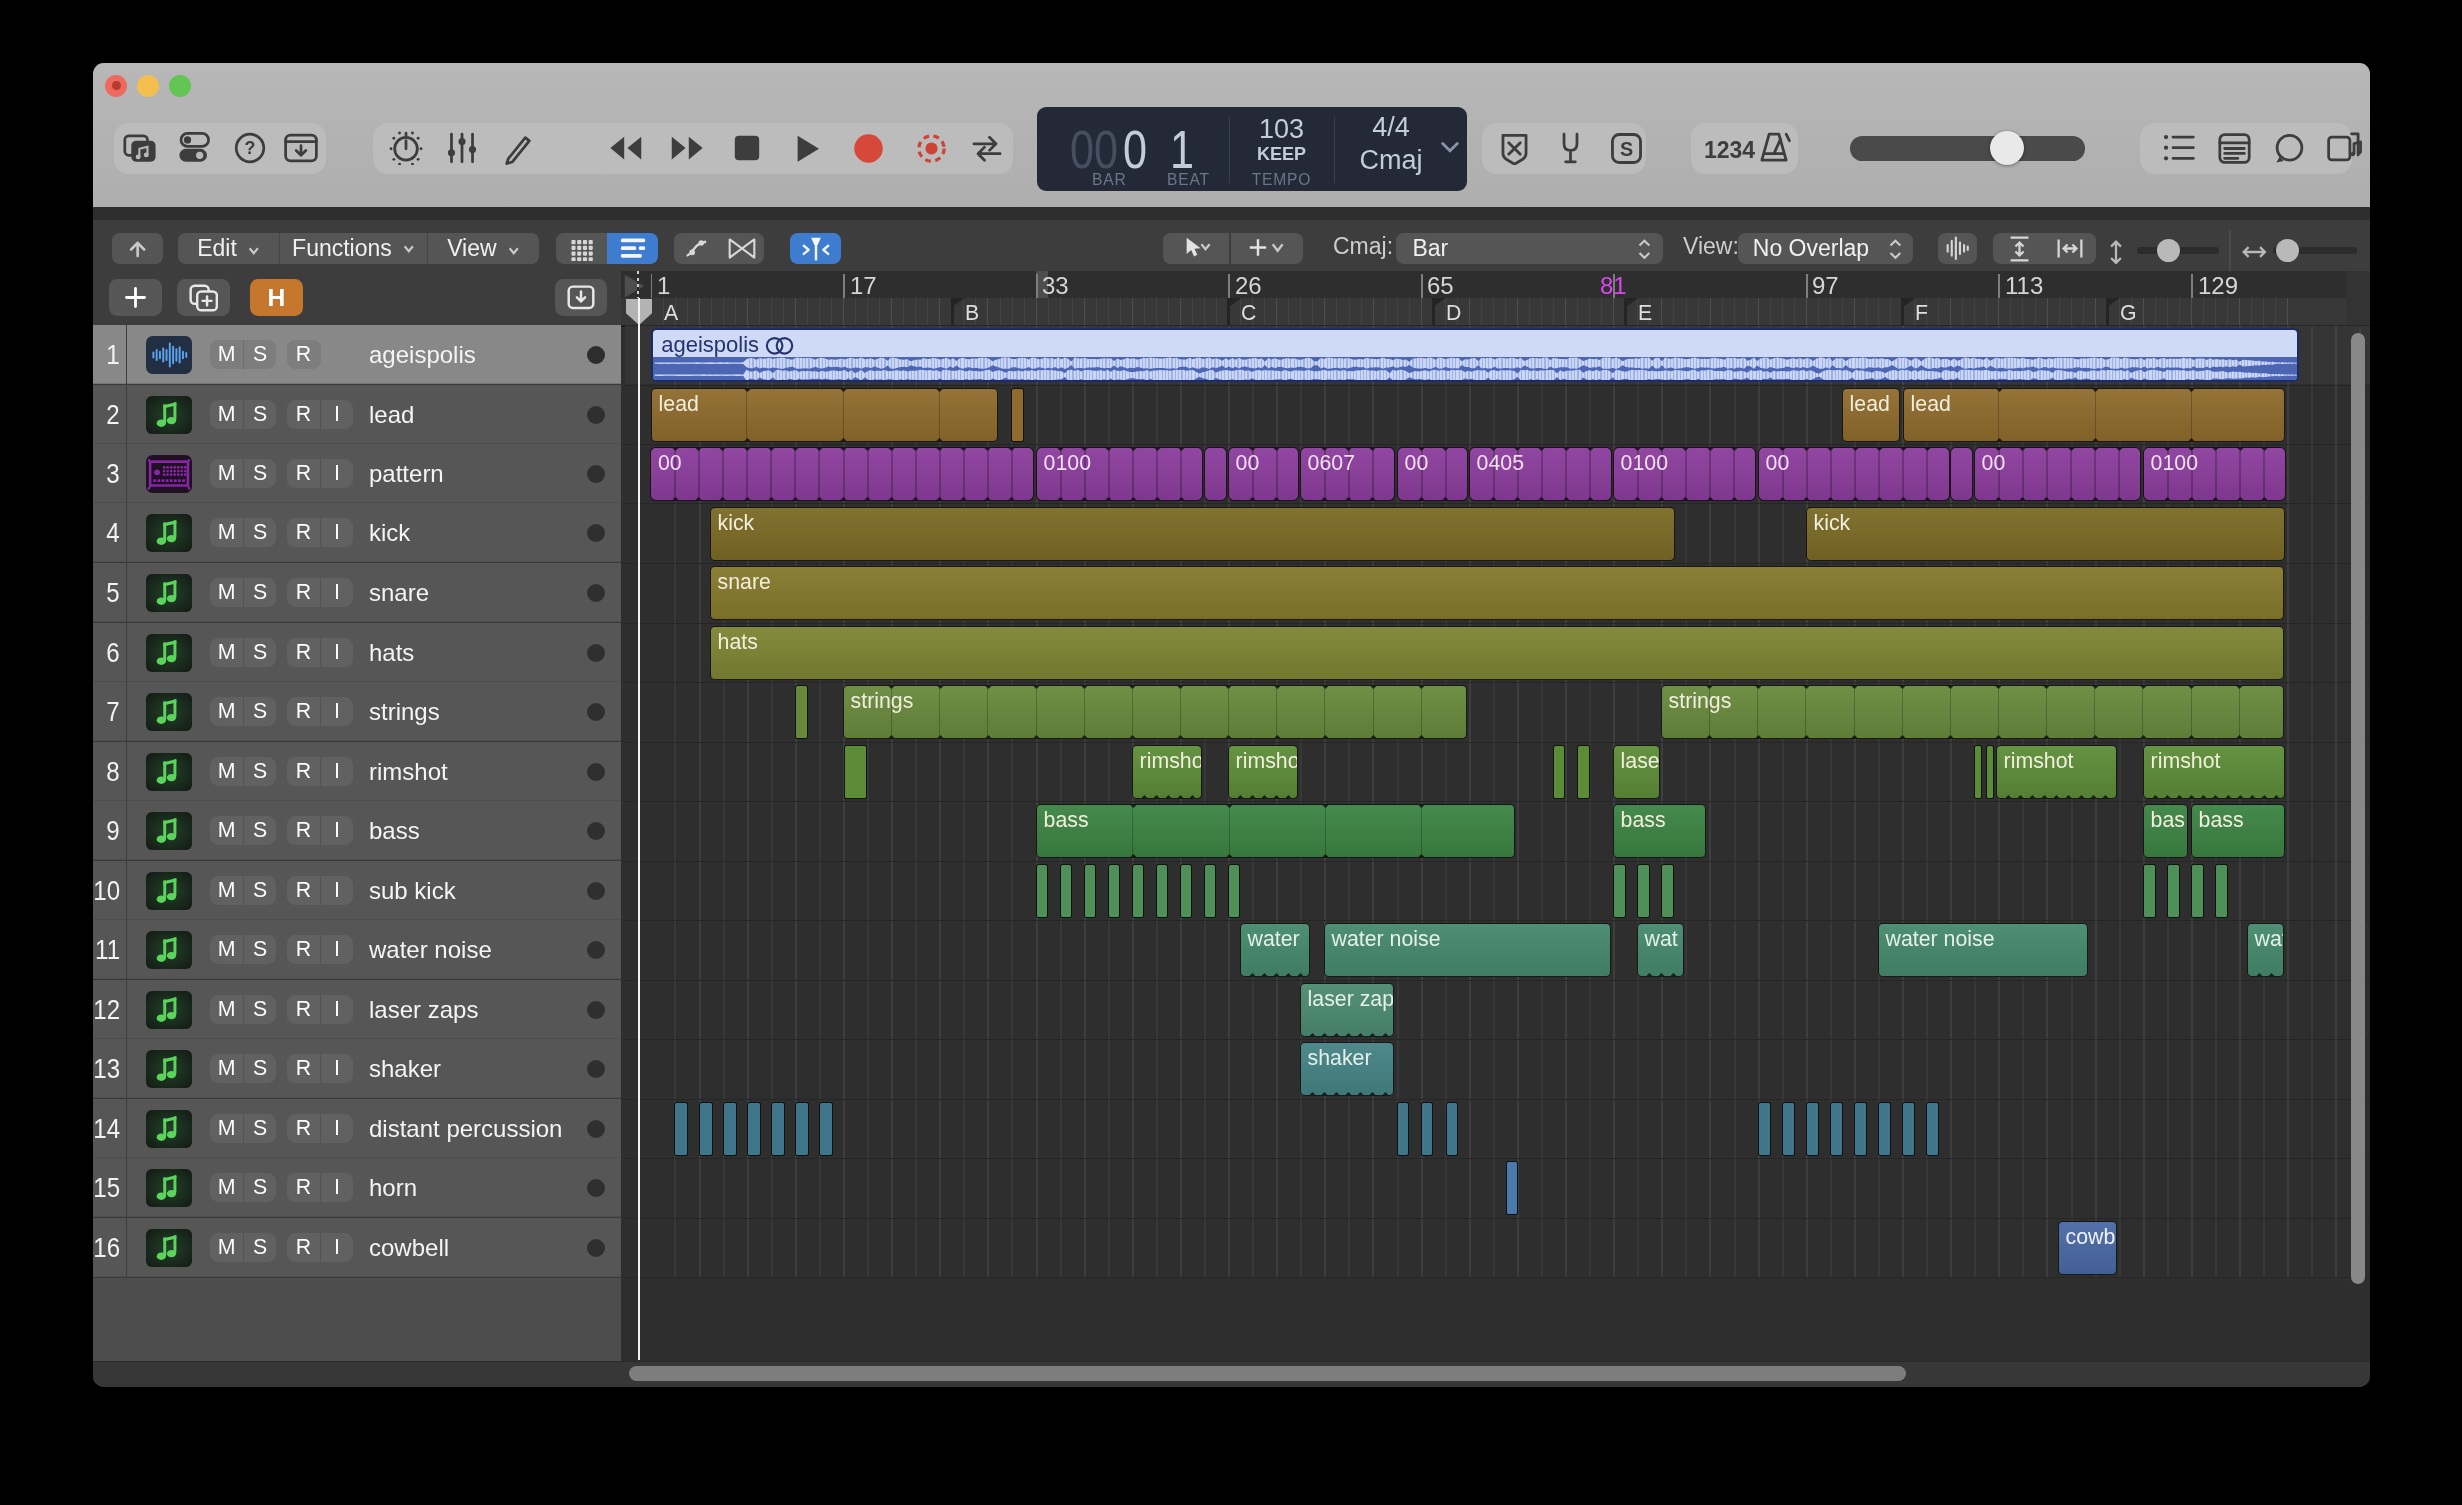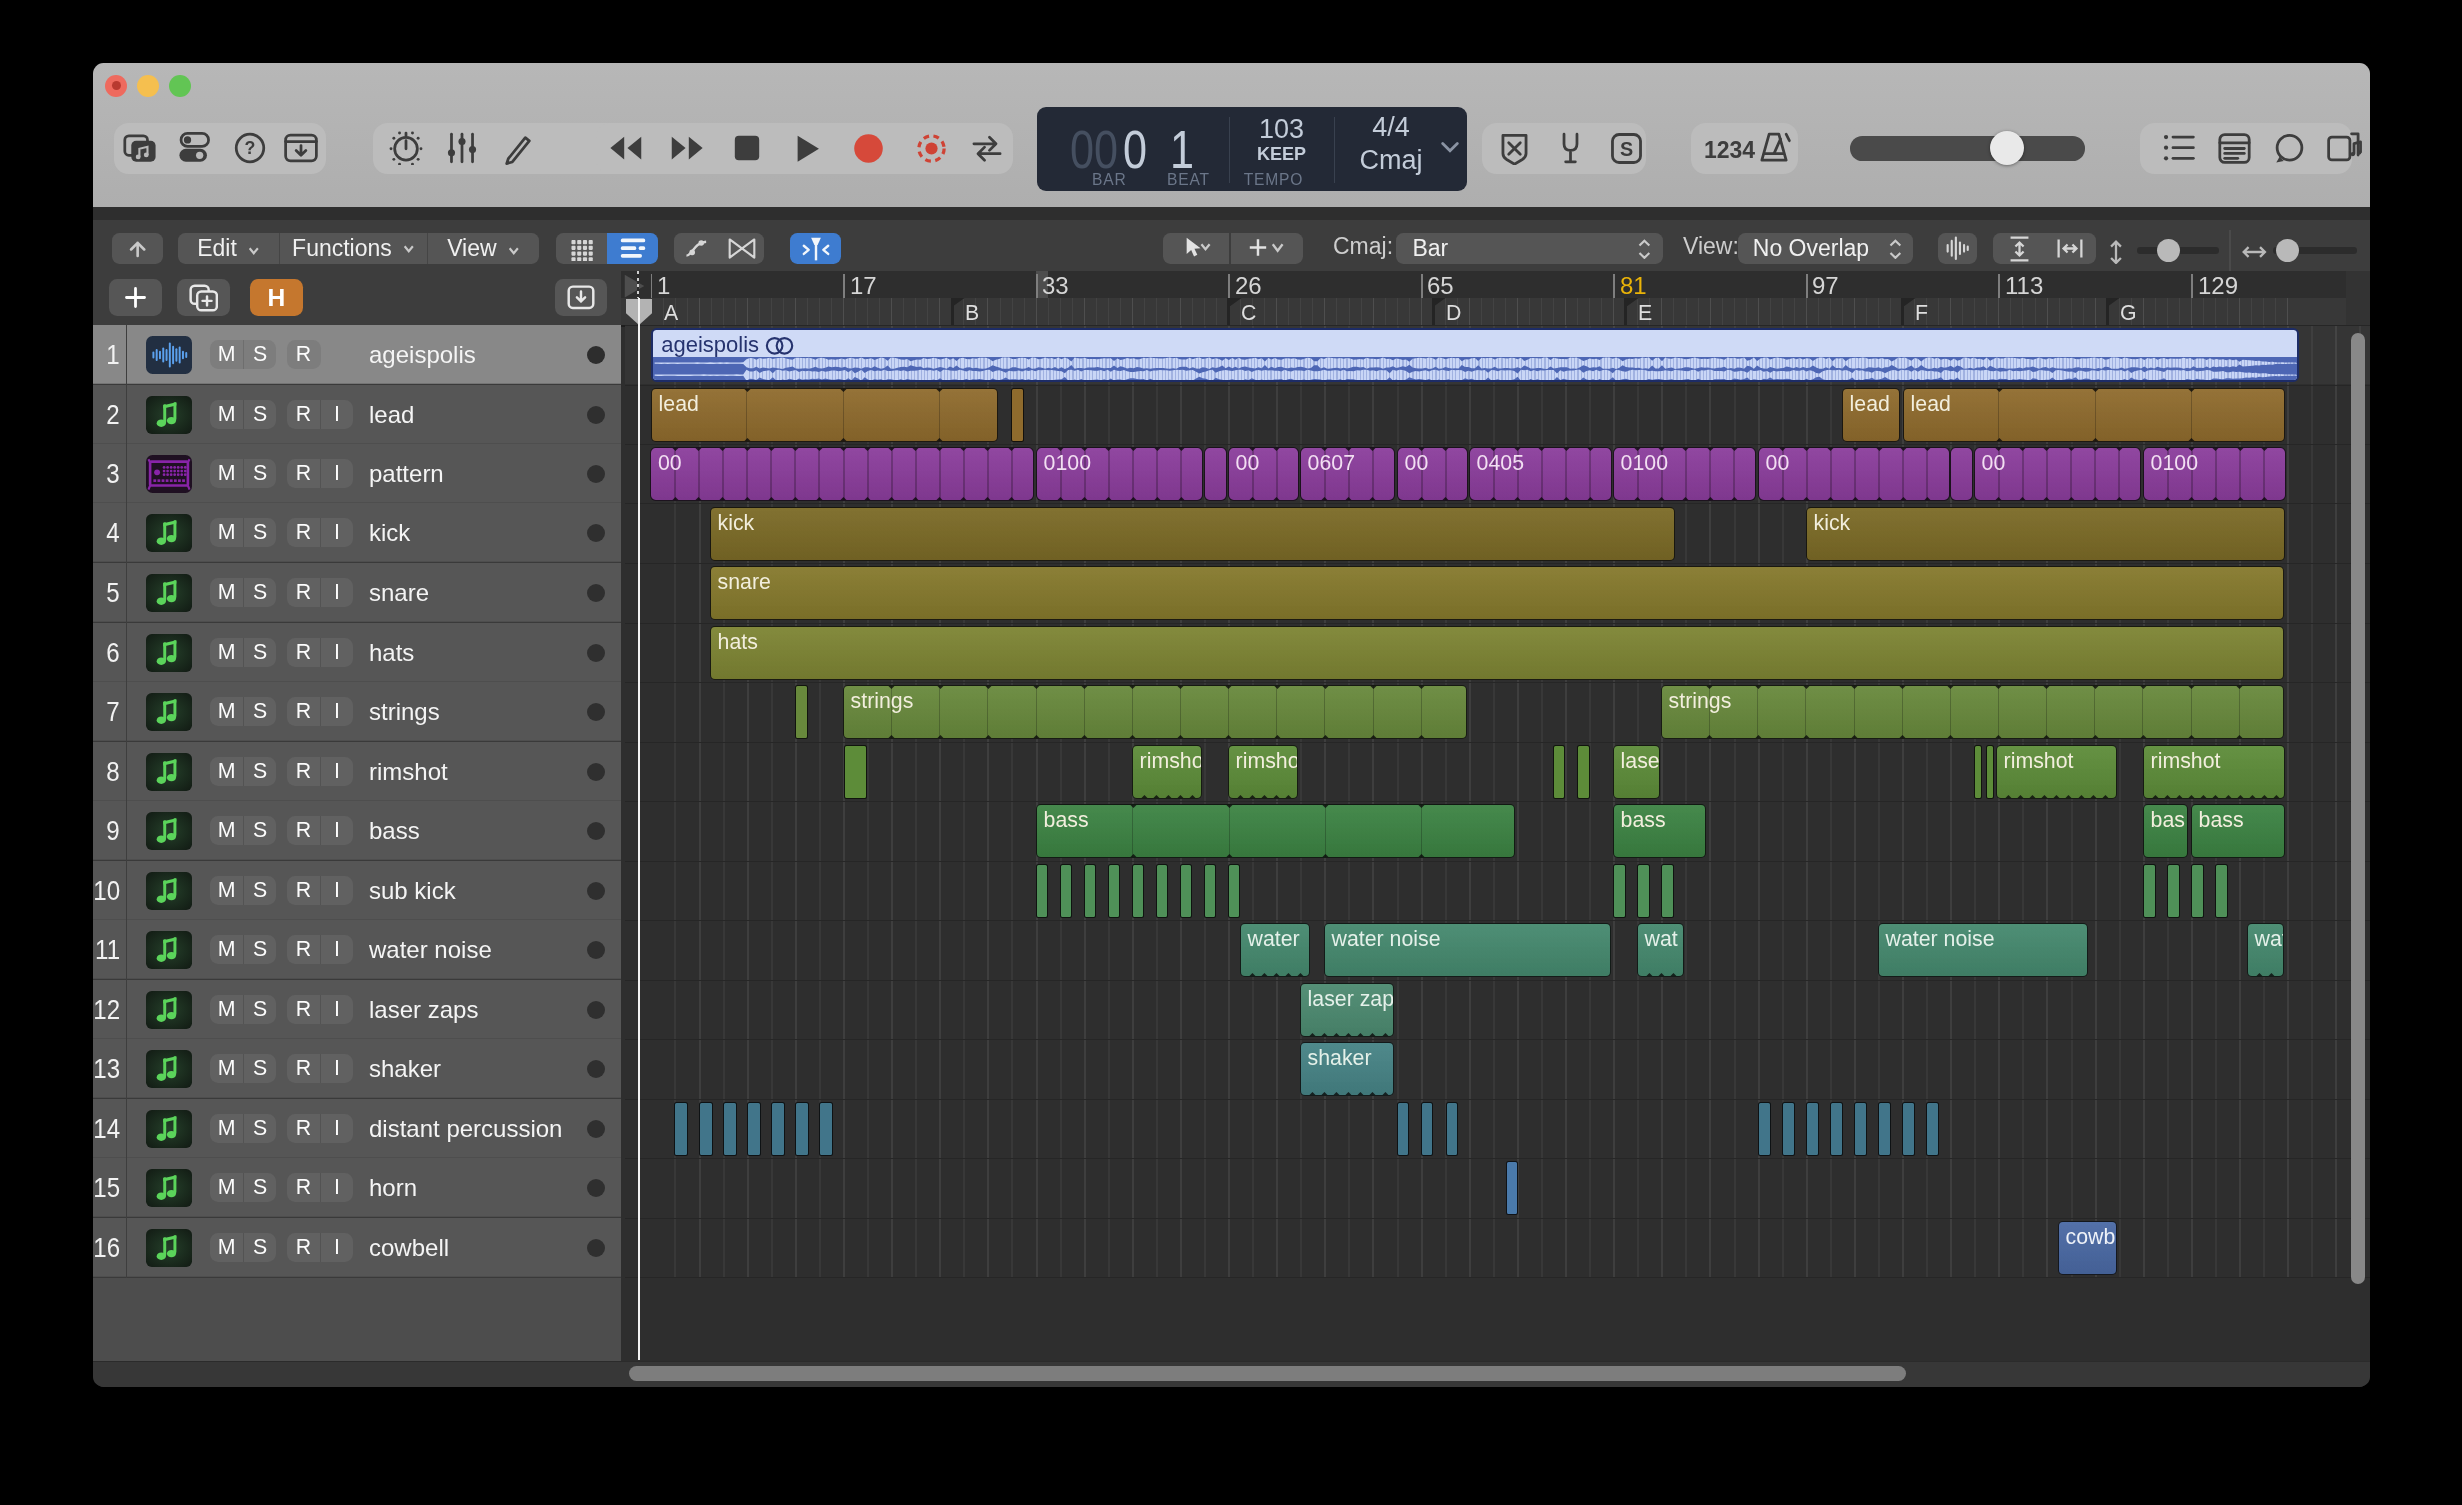--- a/index.html
+++ b/index.html
@@ -130,21 +130,21 @@
         <path d="M38 24 h-26 m7 8 l-8 -8 l8 -8" class="ic" stroke-width="3.6"></path>
       </svg>
     <div class="lcd">
       <div style="position:absolute;left:33px;top:10.7px;font-size:54px;color:#454f60;transform:scaleX(0.8);transform-origin:0 0">00</div>
       <div style="position:absolute;left:86px;top:10.7px;font-size:54px;color:#c3ccd9;transform:scaleX(0.8);transform-origin:0 0">0</div>
       <div style="position:absolute;left:133px;top:10.7px;font-size:54px;color:#c3ccd9;transform:scaleX(0.8);transform-origin:0 0">1</div>
       <div class="lcdlab" style="left:55px;top:64px">BAR</div>
       <div class="lcdlab" style="left:130px;top:64px">BEAT</div>
       <div style="position:absolute;left:192px;top:6.6px;width:105px;text-align:center;font-size:27px;">103</div>
       <div style="position:absolute;left:192px;top:37px;width:105px;text-align:center;font-size:18px;font-weight:bold;">KEEP</div>
-      <div class="lcdlab" style="left:184px;top:64px;width:105px;text-align:center;">TEMPO</div>
+      <div class="lcdlab" style="left:192px;top:64px;width:105px;text-align:center;">TEMPO</div>
       <div style="position:absolute;left:305px;top:4.9px;width:98px;text-align:center;font-size:27px;">4/4</div>
       <div style="position:absolute;left:305px;top:38px;width:98px;text-align:center;font-size:27px;">Cmaj</div>
       <div style="position:absolute;left:192px;top:9.8px;width:1.2px;height:66px;background:#39414f"></div>
       <div style="position:absolute;left:297px;top:9.8px;width:1.2px;height:66px;background:#39414f"></div>
       <svg style="position:absolute;right:8.2px;top:34px" width="18" height="13" viewBox="0 0 22 16">
           <path d="M2 3 l9 9 l9 -9" fill="none" stroke="#8a93a3" stroke-width="3.4" stroke-linecap="round"></path>
         </svg>
     </div>
     <div class="pill" style="left:1389px;width:164px"></div>
     <svg style="position:absolute;left:1405px;top:69px" width="33" height="33" viewBox="0 0 40 40">
@@ -356,21 +356,21 @@
       <div style="position:absolute;left:36px;top:0.8px;font-size:24px;color:#d5d5d5">1</div>
       <div style="position:absolute;left:222px;top:3.3px;width:1.6px;height:24.6px;background:#7e7e7e"></div>
       <div style="position:absolute;left:229px;top:0.8px;font-size:24px;color:#d5d5d5">17</div>
       <div style="position:absolute;left:415px;top:3.3px;width:1.6px;height:24.6px;background:#7e7e7e"></div>
       <div style="position:absolute;left:421px;top:0.8px;font-size:24px;color:#d5d5d5">33</div>
       <div style="position:absolute;left:607px;top:3.3px;width:1.6px;height:24.6px;background:#7e7e7e"></div>
       <div style="position:absolute;left:614px;top:0.8px;font-size:24px;color:#d5d5d5">26</div>
       <div style="position:absolute;left:800px;top:3.3px;width:1.6px;height:24.6px;background:#7e7e7e"></div>
       <div style="position:absolute;left:806px;top:0.8px;font-size:24px;color:#d5d5d5">65</div>
       <div style="position:absolute;left:992px;top:3.3px;width:1.6px;height:24.6px;background:#7e7e7e"></div>
-      <div style="position:absolute;left:999px;top:0.8px;font-size:24px;color:#eab308">81</div>
+      <div style="position:absolute;left:979px;top:0.8px;font-size:24px;color:#d946ef">81</div>
       <div style="position:absolute;left:1185px;top:3.3px;width:1.6px;height:24.6px;background:#7e7e7e"></div>
       <div style="position:absolute;left:1191px;top:0.8px;font-size:24px;color:#d5d5d5">97</div>
       <div style="position:absolute;left:1377px;top:3.3px;width:1.6px;height:24.6px;background:#7e7e7e"></div>
       <div style="position:absolute;left:1384px;top:0.8px;font-size:24px;color:#d5d5d5">113</div>
       <div style="position:absolute;left:1570px;top:3.3px;width:1.6px;height:24.6px;background:#7e7e7e"></div>
       <div style="position:absolute;left:1577px;top:0.8px;font-size:24px;color:#d5d5d5">129</div>
       <svg style="position:absolute;left:1.6px;top:1.6px" width="24.6" height="26" viewBox="0 0 30 32">
         <path d="M2 2 L26 16 L2 30 z" fill="#4e4e4e"></path>
       </svg>
       <div style="position:absolute;left:15.6px;top:0;width:2.5px;height:28px;background:repeating-linear-gradient(180deg,#cfcfcf 0 3.3px,#2a2a2a 3.3px 6.6px)"></div>

